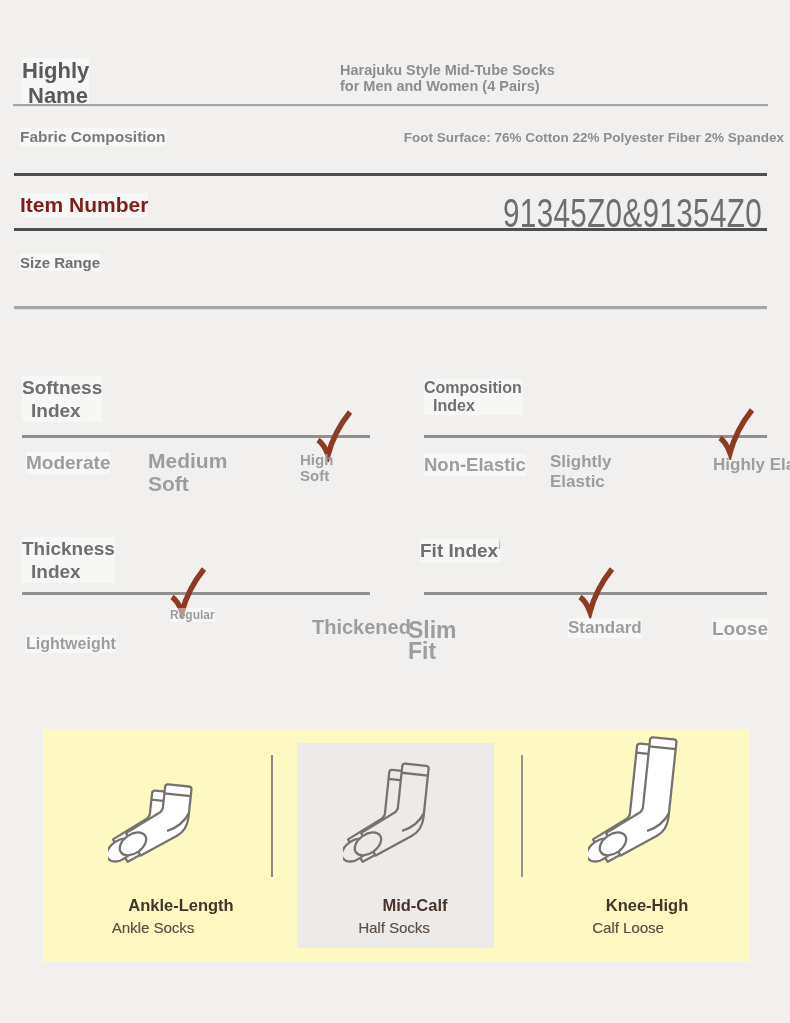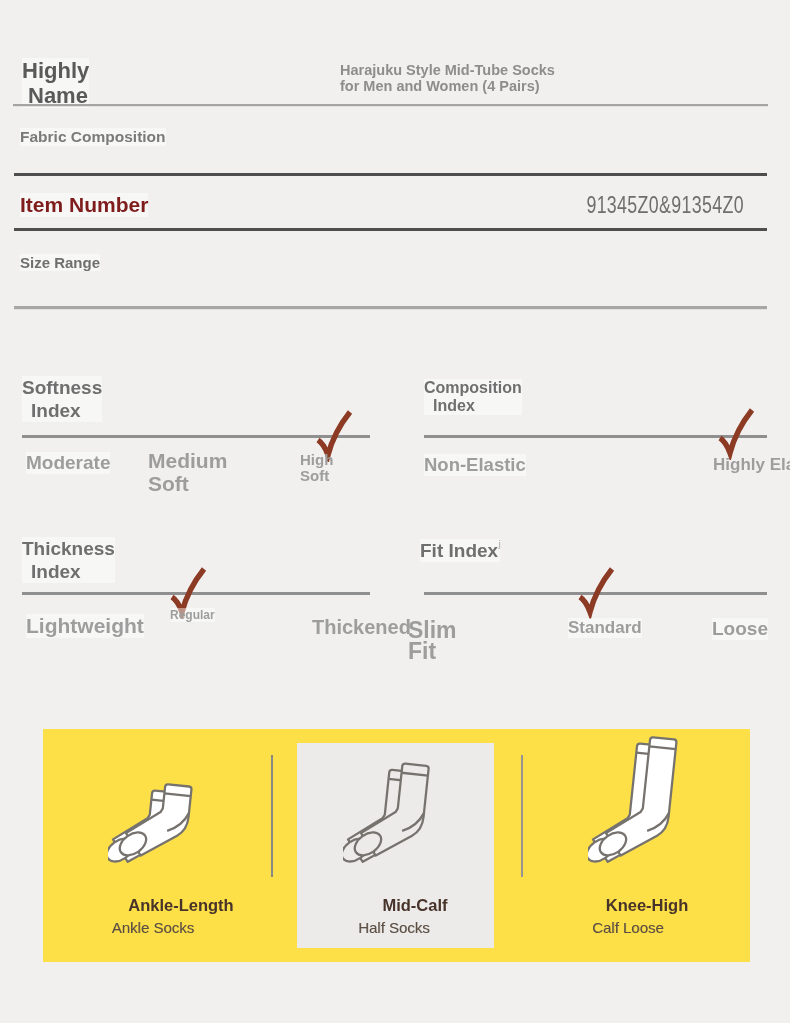--- a/index.html
+++ b/index.html
@@ -15,21 +15,21 @@
   .product-label{left:22px;top:58px;font-size:22px;line-height:25px;font-weight:bold;color:#5a5a5a;}
   .product-label .l2{padding-left:6px;}
   .product-title{left:340px;top:62px;width:450px;font-size:14.5px;line-height:16px;font-weight:bold;color:#8d8d8d;}
   .rule-thin{left:13px;top:104px;width:755px;height:2px;background:#a4a4a4;box-shadow:0 1px 0 #e2e1df;}
   .fabric-label{left:20px;top:128px;font-size:15.5px;font-weight:bold;color:#7a7a7a;}
   .fabric-value{right:6px;top:130px;font-size:13.5px;font-weight:bold;color:#8d8d8d;}
   .rule-dark1{left:14px;top:173px;width:753px;height:2.5px;background:#4e4e4e;}
   .rule-dark2{left:14px;top:228px;width:753px;height:2.5px;background:#4e4e4e;}
   .rule-gray3{left:14px;top:306px;width:753px;height:2.5px;background:#a6a6a6;box-shadow:0 1px 0 #e2e1df;}
   .item-label{left:20px;top:193px;font-size:21px;font-weight:bold;color:#7f1d1d;}
-  .item-value{right:46px;top:191px;font-size:24px;font-weight:normal;color:#6e6e6e;}
+  .item-value{right:28px;top:191px;font-size:40px;font-weight:normal;color:#6e6e6e;}
   .size-label{left:20px;top:254px;font-size:15px;font-weight:bold;color:#6f6f6f;}
   .size-value{right:26px;top:250px;font-size:27px;font-weight:normal;color:#727272;}
   .condensed{display:inline-block;transform:scaleX(0.74);transform-origin:right center;letter-spacing:0.5px;white-space:nowrap;}
   
   .idx-title{font-weight:bold;color:#6f6f6f;}
   .idx-title .l2{padding-left:9px;}
   .softness-title{left:22px;top:376px;font-size:19px;line-height:23px;}
   .elasticity-title{left:424px;top:379px;font-size:16px;line-height:18px;}
   .thickness-title{left:22px;top:537px;font-size:19px;line-height:23px;}
   .fit-title{left:420px;top:539px;font-size:19px;}
@@ -48,29 +48,29 @@
   .check-fit{left:574px;top:563px;}
   
   .soft-l1{left:26px;top:452px;font-size:19px;}
   .soft-l2{left:148px;top:449px;width:132px;font-size:21px;line-height:23px;}
   .soft-l3{left:300px;top:452px;width:68px;font-size:15px;line-height:16px;}
   
   .elast-l1{left:424px;top:454px;font-size:18.5px;}
   .elast-l2{left:550px;top:452px;width:110px;font-size:17px;line-height:20px;}
   .elast-l3{left:713px;top:455px;font-size:17px;}
   
-  .thick-l1{left:26px;top:614px;font-size:21px;}
+  .thick-l1{left:26px;top:635px;font-size:16px;}
   .thick-l2{left:170px;top:608px;font-size:12px;}
   .thick-l3{left:312px;top:616px;font-size:20px;}
   
   .fit-l1{left:408px;top:620px;width:72px;font-size:23px;line-height:21px;}
   .fit-l2{left:568px;top:618px;font-size:17px;}
   .fit-l3{left:712px;top:618px;font-size:19px;}
   
-  .card{left:43px;top:729px;width:707px;height:233px;background:#fde047;}
+  .card{left:43px;top:729px;width:707px;height:233px;background:#fef9c3;}
   .mid-highlight{left:254px;top:14px;width:197px;height:205px;background:#ecebe9;}
   .vdiv{top:26px;width:2px;height:122px;background:#8b8886;}
   .vdiv1{left:228px;}
   .vdiv2{left:478px;background:#979492;}
   .sock-svg{position:absolute;top:-6px;width:104px;height:142px;}
   .sock-ankle{left:65px;}
   .sock-mid{left:300px;}
   .sock-knee{left:545px;}
   .opt-name{top:167px;width:160px;text-align:center;font-size:16.5px;font-weight:bold;color:#47332a;}
   .opt-sub{top:190px;width:160px;text-align:center;font-size:15px;color:#5b4e44;text-shadow:0.6px 0 0 rgba(91,78,68,0.35);}
@@ -87,20 +87,21 @@
     <div class="l1">Highly</div>
     <div class="l2">Name</div>
   </div>
   <div class="abs product-title">
     <div>Harajuku Style Mid-Tube Socks</div>
     <div>for Men and Women (4 Pairs)</div>
   </div>
   <div class="abs rule-thin"></div>
 
   <div class="abs fabric-label patch">Fabric Composition</div>
+  <div class="abs fabric-value">Foot Surface: 76% Cotton 22% Polyester Fiber 2% Spandex</div>
   <div class="abs rule-dark1"></div>
 
   <div class="abs item-label patch">Item Number</div>
   <div class="abs item-value">
     <span class="condensed">91345Z0&amp;91354Z0</span>
   </div>
   <div class="abs rule-dark2"></div>
 
   <div class="abs size-label patch">Size Range</div>
   <div class="abs rule-gray3"></div>
@@ -125,20 +126,24 @@
 
   <div class="abs idx-title elasticity-title patch">
     <div class="l1">Composition</div>
     <div class="l2">Index</div>
   </div>
   <div class="abs idx-line elasticity-line"></div>
   <svg class="abs check check-elast" viewBox="0 0 44 56">
     <path d="M6,34 Q12,38 16,49 Q22,26 38,6" fill="none" stroke="#8c3a23" stroke-width="5.4"></path>
   </svg>
   <div class="abs lvl elast-l1 patch">Non-Elastic</div>
+  <div class="abs lvl center elast-l2">
+    <div>Slightly</div>
+    <div>Elastic</div>
+  </div>
   <div class="abs lvl elast-l3">Highly Elastic</div>
 
   <div class="abs idx-title thickness-title patch">
     <div class="l1">Thickness</div>
     <div class="l2">Index</div>
   </div>
   <div class="abs idx-line thickness-line"></div>
   <svg class="abs check check-thick" viewBox="0 0 44 56">
     <path d="M6,34 Q12,38 16,49 Q22,26 38,6" fill="none" stroke="#8c3a23" stroke-width="5.4"></path>
   </svg>

